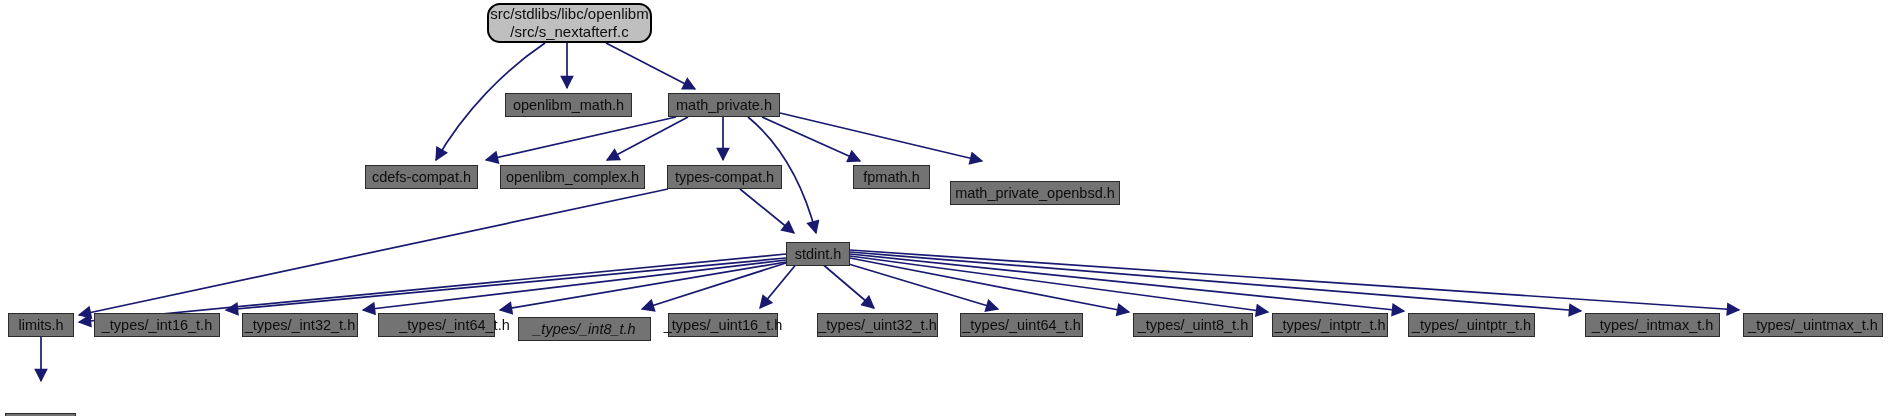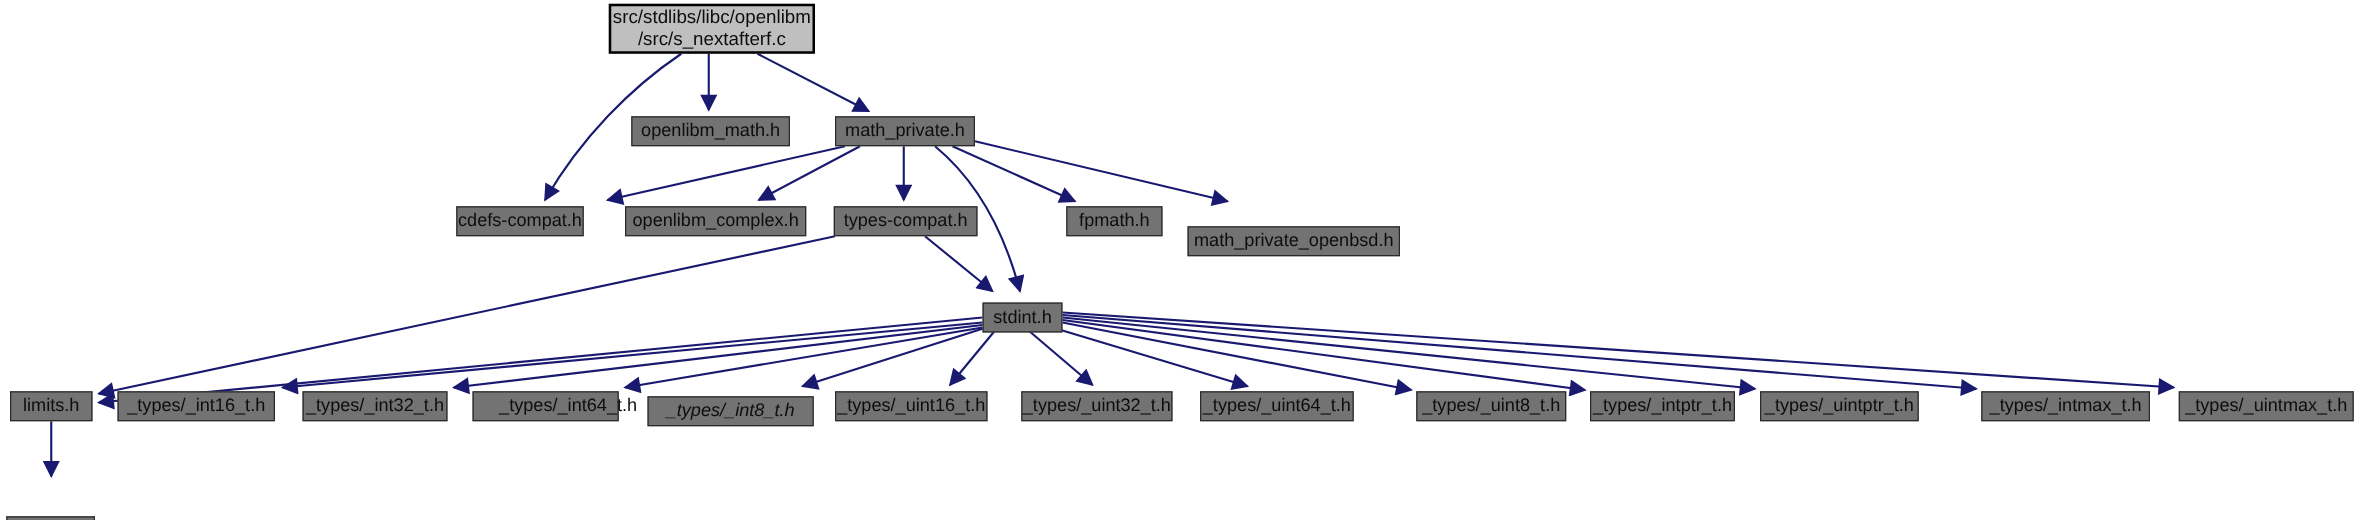--- a/index.html
+++ b/index.html
@@ -78,40 +78,40 @@
     <path class="edge" marker-end="url(#arrow)" d="M820,262 L874,308"></path>
     <path class="edge" marker-end="url(#arrow)" d="M842,262 L998,309"></path>
     <path class="edge" marker-end="url(#arrow)" d="M850,258 L1129,312"></path>
     <path class="edge" marker-end="url(#arrow)" d="M850,256 L1268,312"></path>
     <path class="edge" marker-end="url(#arrow)" d="M850,254 L1404,311"></path>
     <path class="edge" marker-end="url(#arrow)" d="M850,252 L1581,311"></path>
     <path class="edge" marker-end="url(#arrow)" d="M850,250 L1739,310"></path>
     <path class="edge" marker-end="url(#arrow)" d="M41,337 L41,381"></path>
   </svg>
 
-  <div class="node root" style="left:487px; top:3px;  width:165px;">src/stdlibs/libc/openlibm
+  <div class="node root" style="left:487px; top:3px;  width:165px;border-radius:13px;">src/stdlibs/libc/openlibm
 /src/s_nextafterf.c</div>
 
   <div class="node" style="left:505px; top:93px;  width:127px;">openlibm_math.h</div>
   <div class="node" style="left:668px; top:93px;  width:112px;">math_private.h</div>
 
-  <div class="node" style="left:365px; top:165px; width:102px;">cdefs-compat.h</div>
+  <div class="node" style="left:365px; top:165px; width:113px;">cdefs-compat.h</div>
   <div class="node" style="left:500px; top:165px; width:145px;">openlibm_complex.h</div>
   <div class="node" style="left:667px; top:165px; width:115px;">types-compat.h</div>
   <div class="node" style="left:853px; top:165px; width:77px;">fpmath.h</div>
   <div class="node" style="left:950px; top:165px; width:170px;margin-top:16px;">math_private_openbsd.h</div>
 
   <div class="node" style="left:786px; top:242px; width:64px;">stdint.h</div>
 
   <div class="node" style="left:8px;    top:313px; width:66px;">limits.h</div>
   <div class="node" style="left:94px;   top:313px; width:126px;">_types/_int16_t.h</div>
   <div class="node" style="left:242px;  top:313px; width:116px;">_types/_int32_t.h</div>
   <div class="node" style="left:378px;  top:313px; width:117px;padding-left:36px;">_types/_int64_t.h</div>
   <div class="node" style="left:518px;  top:317px; width:133px;font-style:italic;">_types/_int8_t.h</div>
-  <div class="node" style="left:668px;  top:313px; width:122px;">_types/_uint16_t.h</div>
+  <div class="node" style="left:668px;  top:313px; width:110px;">_types/_uint16_t.h</div>
   <div class="node" style="left:817px;  top:313px; width:121px;">_types/_uint32_t.h</div>
   <div class="node" style="left:960px;  top:313px; width:123px;">_types/_uint64_t.h</div>
   <div class="node" style="left:1133px; top:313px; width:120px;">_types/_uint8_t.h</div>
   <div class="node" style="left:1272px; top:313px; width:116px;">_types/_intptr_t.h</div>
   <div class="node" style="left:1408px; top:313px; width:127px;">_types/_uintptr_t.h</div>
   <div class="node" style="left:1585px; top:313px; width:135px;">_types/_intmax_t.h</div>
   <div class="node" style="left:1743px; top:313px; width:140px;">_types/_uintmax_t.h</div>
 
   <div class="node" style="left:5px;    top:385px; width:71px;margin-top:28px;">_limits.h</div>
 

